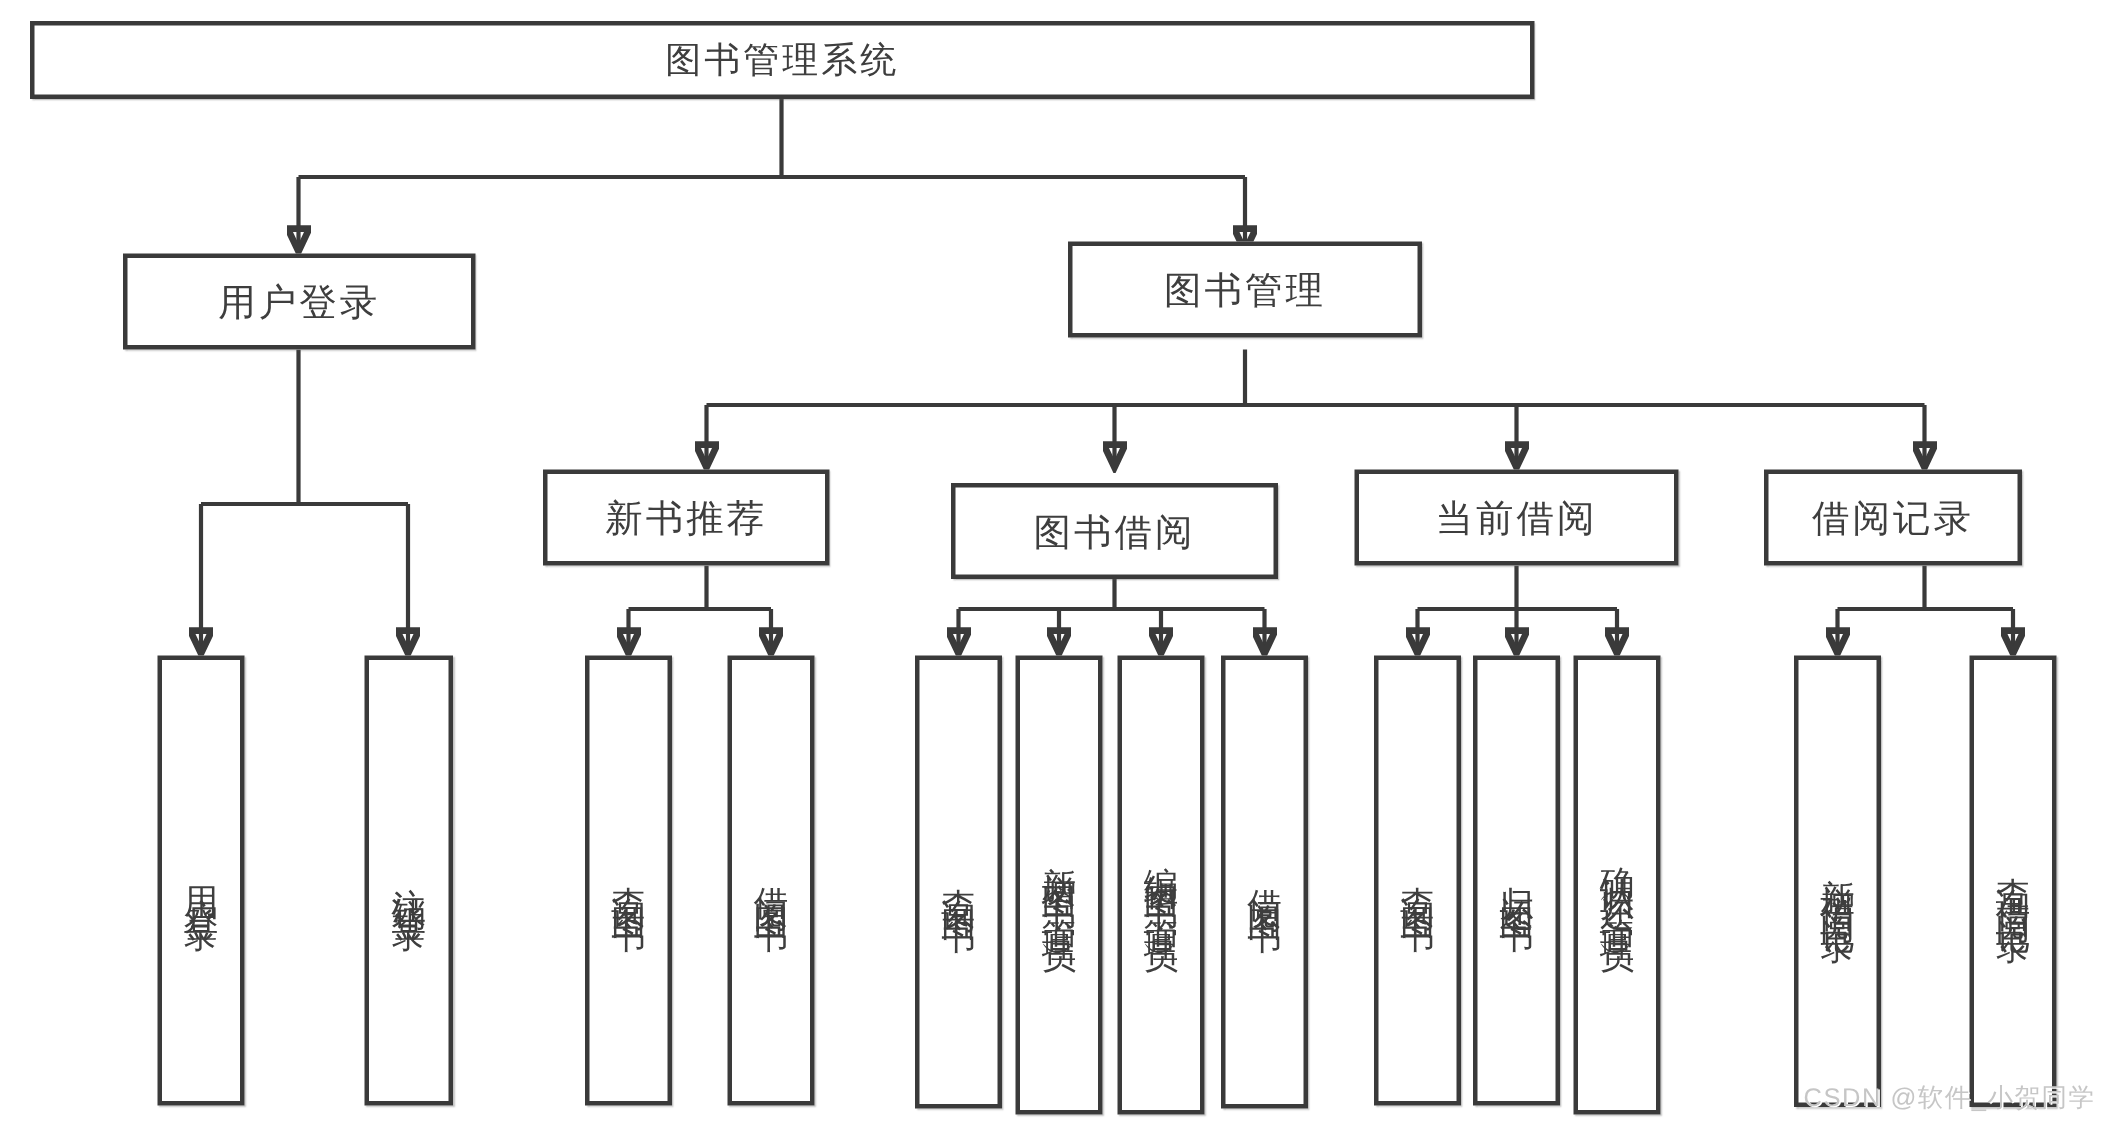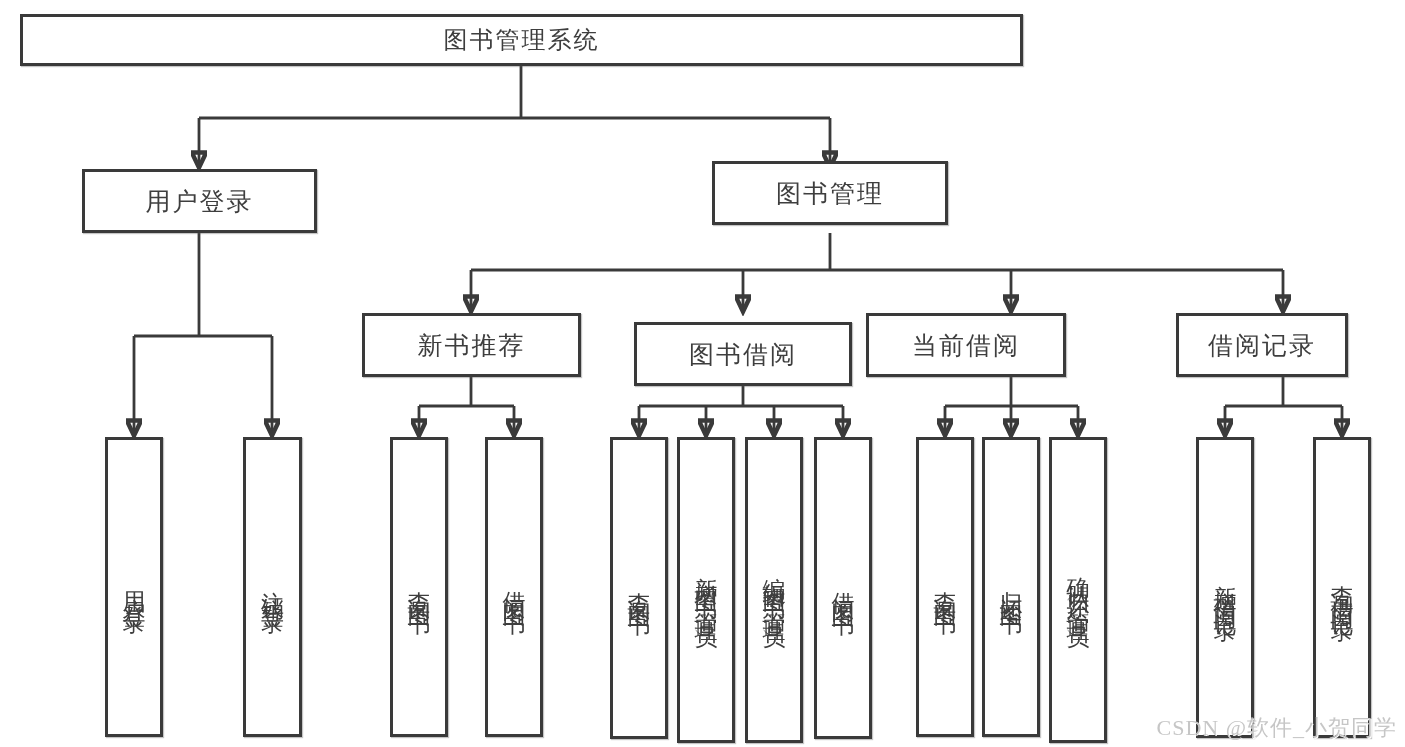--- a/index.html
+++ b/index.html
@@ -1,21 +1,21 @@
 <!DOCTYPE html>
 <html><head>
 <meta charset="utf-8">
 <style>
   html,body{margin:0;padding:0;background:#ffffff;}
   .canvas{
     position:relative;
     width:1405px;height:747px;
     background:#ffffff;
     overflow:hidden;
-    font-family:Liberation Serif, serif;
+    font-family:Liberation Sans, sans-serif;
     color:#3e3e3e;
   }
   .wires{position:absolute;left:0;top:0;}
   .wires line,.wires path{stroke:#3a3a3a;stroke-width:2.8;fill:none;}
   .box{
     position:absolute;
     background:#ffffff;
     border:3px solid #3a3a3a;
     box-sizing:border-box;
     display:flex;align-items:center;justify-content:center;
@@ -32,21 +32,21 @@
     writing-mode:vertical-rl;
     text-orientation:mixed;
     font-size:23px;
     letter-spacing:7px;
     line-height:1;
     color:#3e3e3e;
   }
   .watermark{
     position:absolute;
     right:8px;bottom:4px;
-    font-size:22px;
+    font-size:17px;
     letter-spacing:1px;
     color:#c6c6c6;
     text-shadow:1px 1px 0 #ffffff;
     white-space:nowrap;
     text-align:center;
   }
 </style>
 </head>
 <body>
 
@@ -96,27 +96,27 @@
     <span class="lbl">图书管理系统</span>
   </div>
 
   <div class="box hbox" style="left:82px;top:169px;width:235px;height:64px">
     <span class="lbl">用户登录</span>
   </div>
   <div class="box hbox" style="left:712px;top:161px;width:236px;height:64px">
     <span class="lbl">图书管理</span>
   </div>
 
-  <div class="box hbox" style="left:362px;top:313px;width:219px;height:64px">
+  <div class="box hbox" style="left:362px;top:313px;width:191px;height:64px">
     <span class="lbl">新书推荐</span>
   </div>
   <div class="box hbox" style="left:634px;top:322px;width:218px;height:64px">
     <span class="lbl">图书借阅</span>
   </div>
-  <div class="box hbox" style="left:866px;top:313px;width:200px;height:64px">
+  <div class="box hbox" style="left:903px;top:313px;width:216px;height:64px">
     <span class="lbl">当前借阅</span>
   </div>
   <div class="box hbox" style="left:1176px;top:313px;width:172px;height:64px">
     <span class="lbl">借阅记录</span>
   </div>
 
   <div class="box vbox" style="left:105px;top:437px;width:58px;height:300px">
     <span class="lbl">用户登录</span>
   </div>
   <div class="box vbox" style="left:243px;top:437px;width:59px;height:300px">

